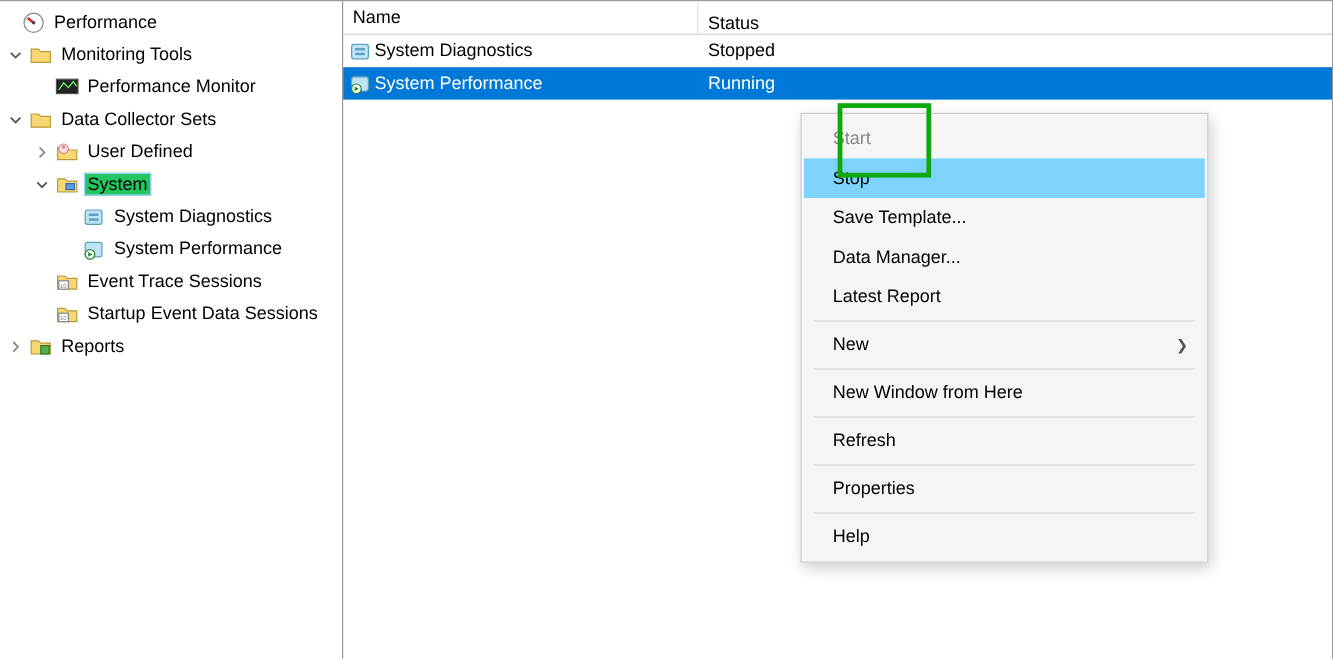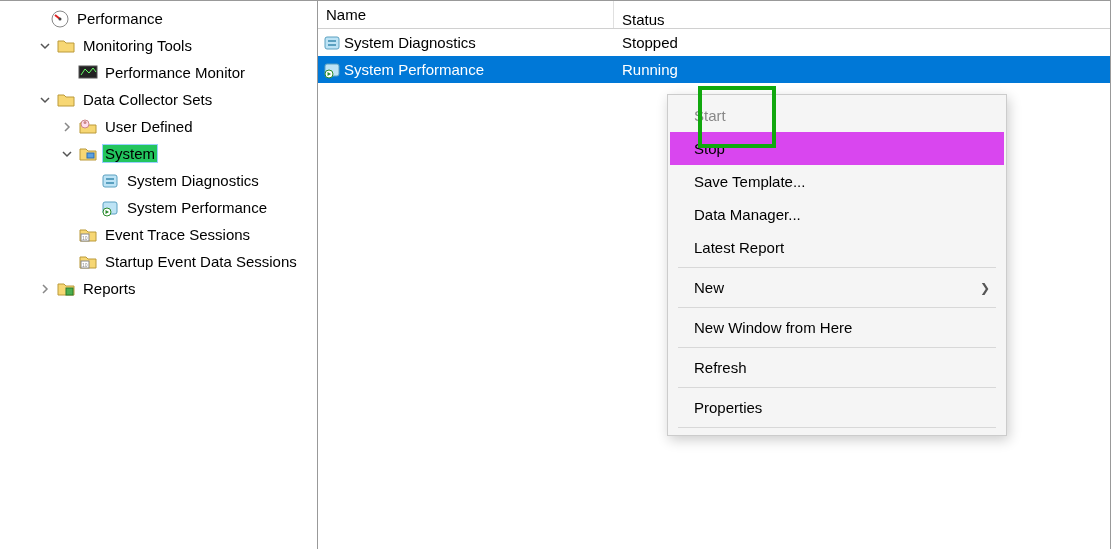--- a/index.html
+++ b/index.html
@@ -20,21 +20,20 @@
     height: 100%;
     border: 1px solid #999;
     border-left: none;
     border-bottom: none;
   }
   .tree-pane {
     width: 286px;
     border-right: 1px solid #999;
     padding: 4px 0;
     overflow: hidden;
-    margin-left: 32px;
   }
   .list-pane {
     flex: 1;
     position: relative;
   }
   
   .tree-row {
     display: flex;
     align-items: center;
     height: 27px;
@@ -96,21 +95,21 @@
     box-shadow: 2px 4px 12px rgba(0,0,0,0.2);
     padding: 4px 2px;
     margin-top: 18px;
   }
   .menu-item {
     padding: 8px 24px;
     font-size: 15px;
     position: relative;
   }
   .menu-item.disabled { color: #888; }
-  .menu-item.hover { background: #d946ef; }
+  .menu-item.hover { background: #7dd3fc; }
   .menu-sep {
     height: 1px;
     background: #d8d8d8;
     margin: 3px 8px;
   }
   .menu-arrow {
     position: absolute;
     right: 14px;
     top: 50%;
     transform: translateY(-50%);
@@ -329,15 +328,16 @@
   <div class="menu-item"><span>Latest Report</span></div>
   <div class="menu-sep"></div>
   <div class="menu-item"><span>New</span><span class="menu-arrow">❯</span></div>
   <div class="menu-sep"></div>
   <div class="menu-item"><span>New Window from Here</span></div>
   <div class="menu-sep"></div>
   <div class="menu-item"><span>Refresh</span></div>
   <div class="menu-sep"></div>
   <div class="menu-item"><span>Properties</span></div>
   <div class="menu-sep"></div>
+  <div class="menu-item"><span>Help</span></div>
 </div>
 
 <div class="green-box" style="left:698px; top:86px; width:78px; height:62px;"></div>
 
 </body></html>

